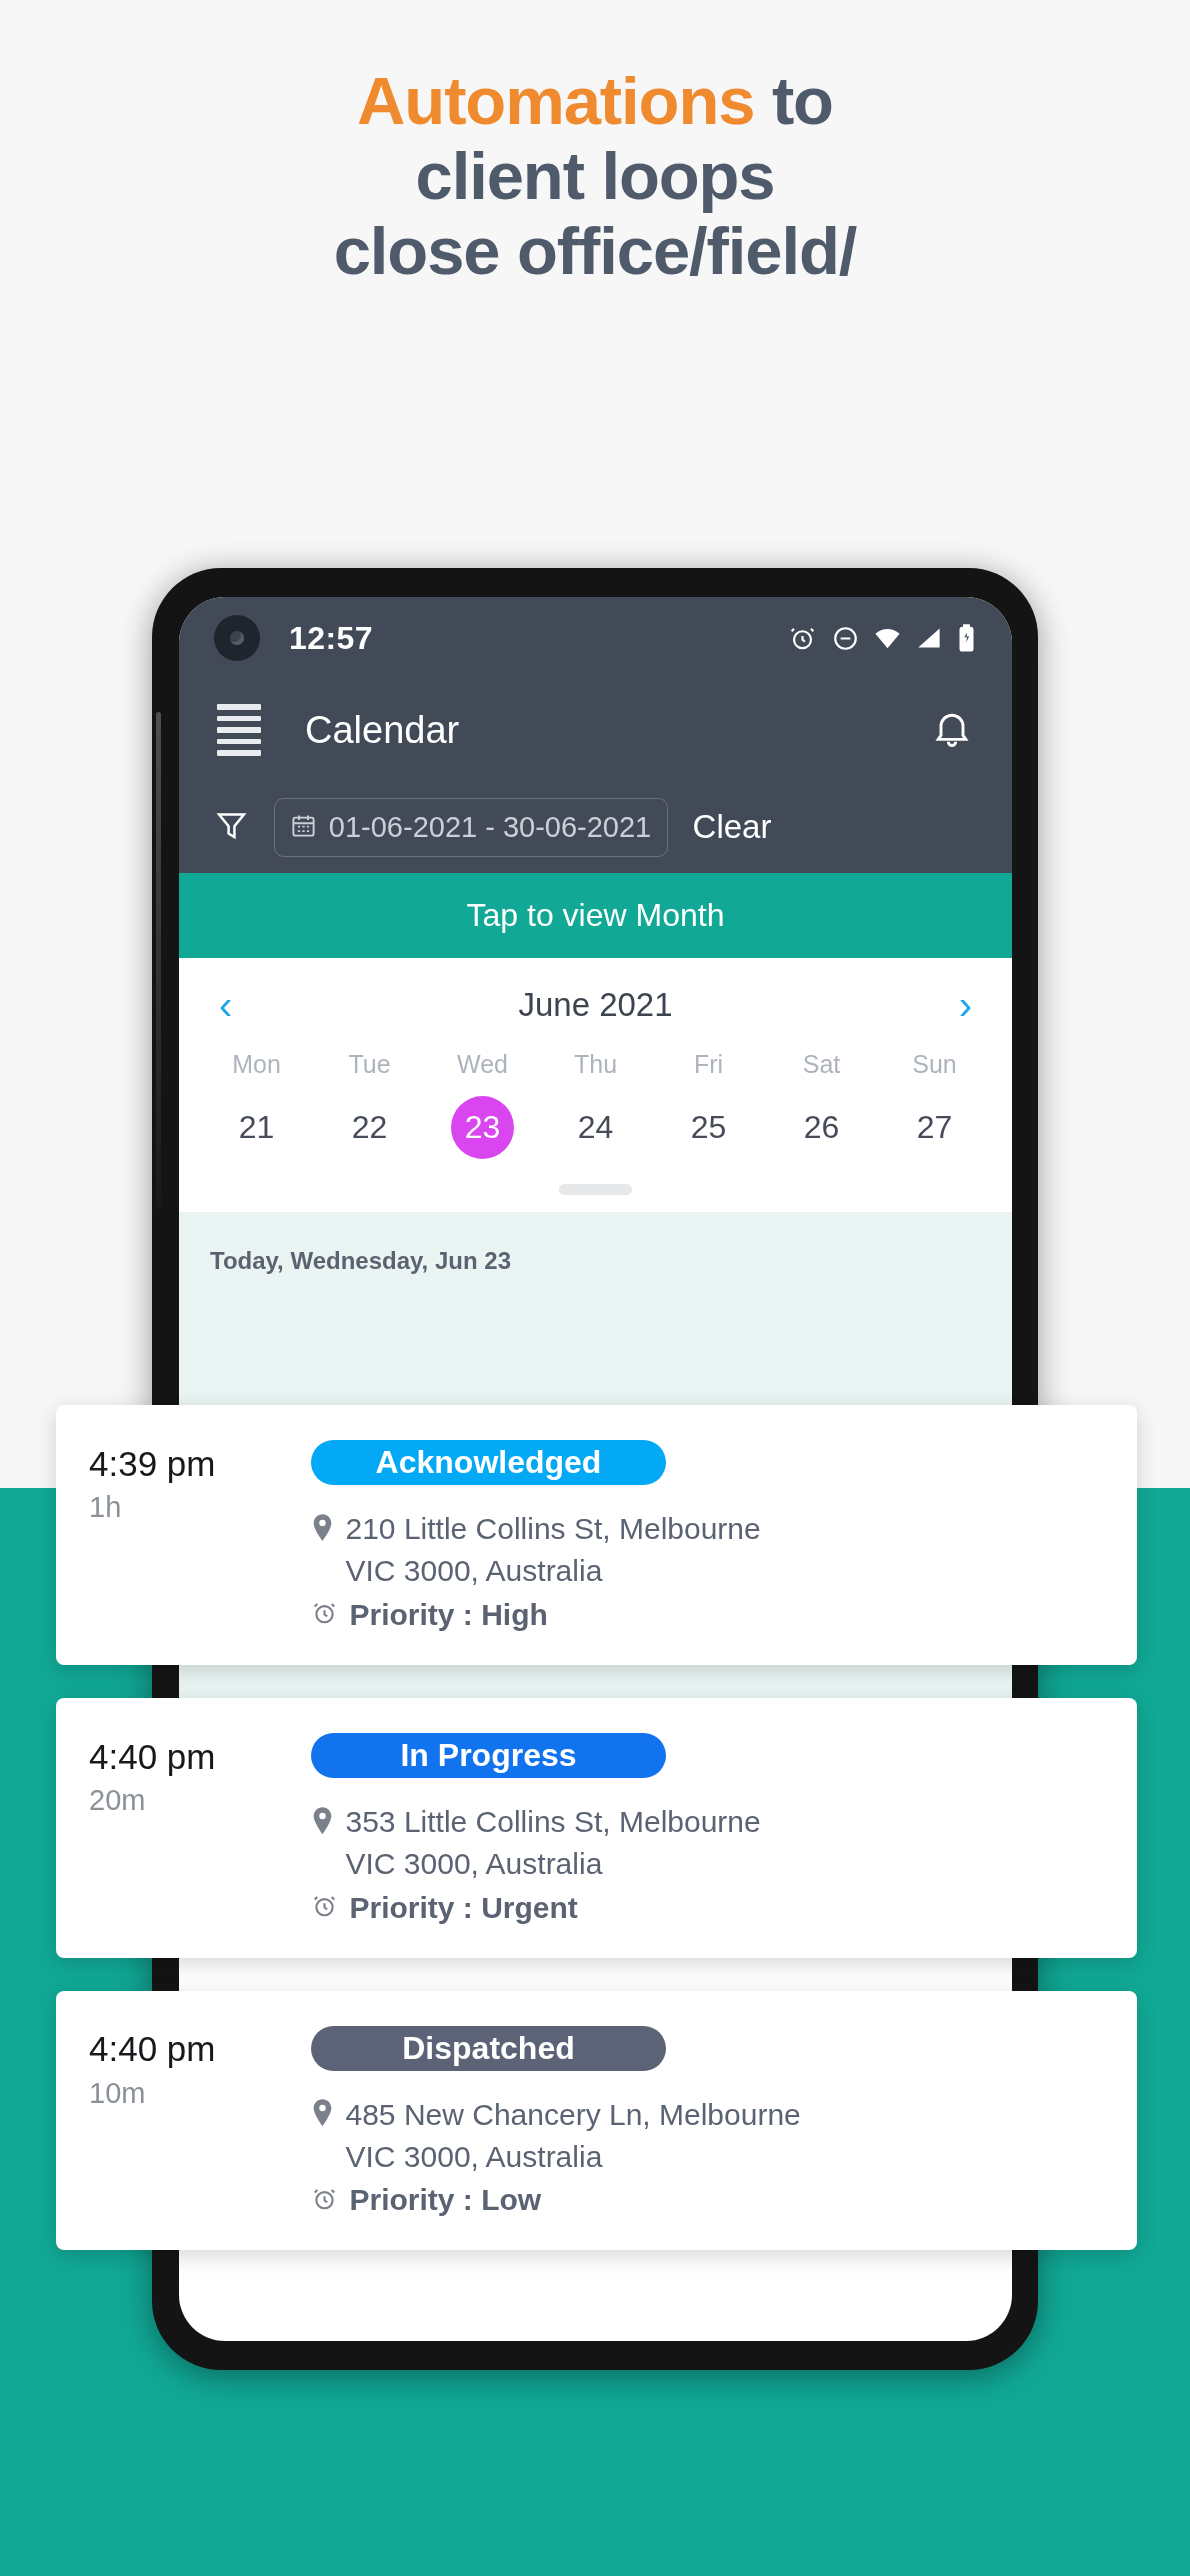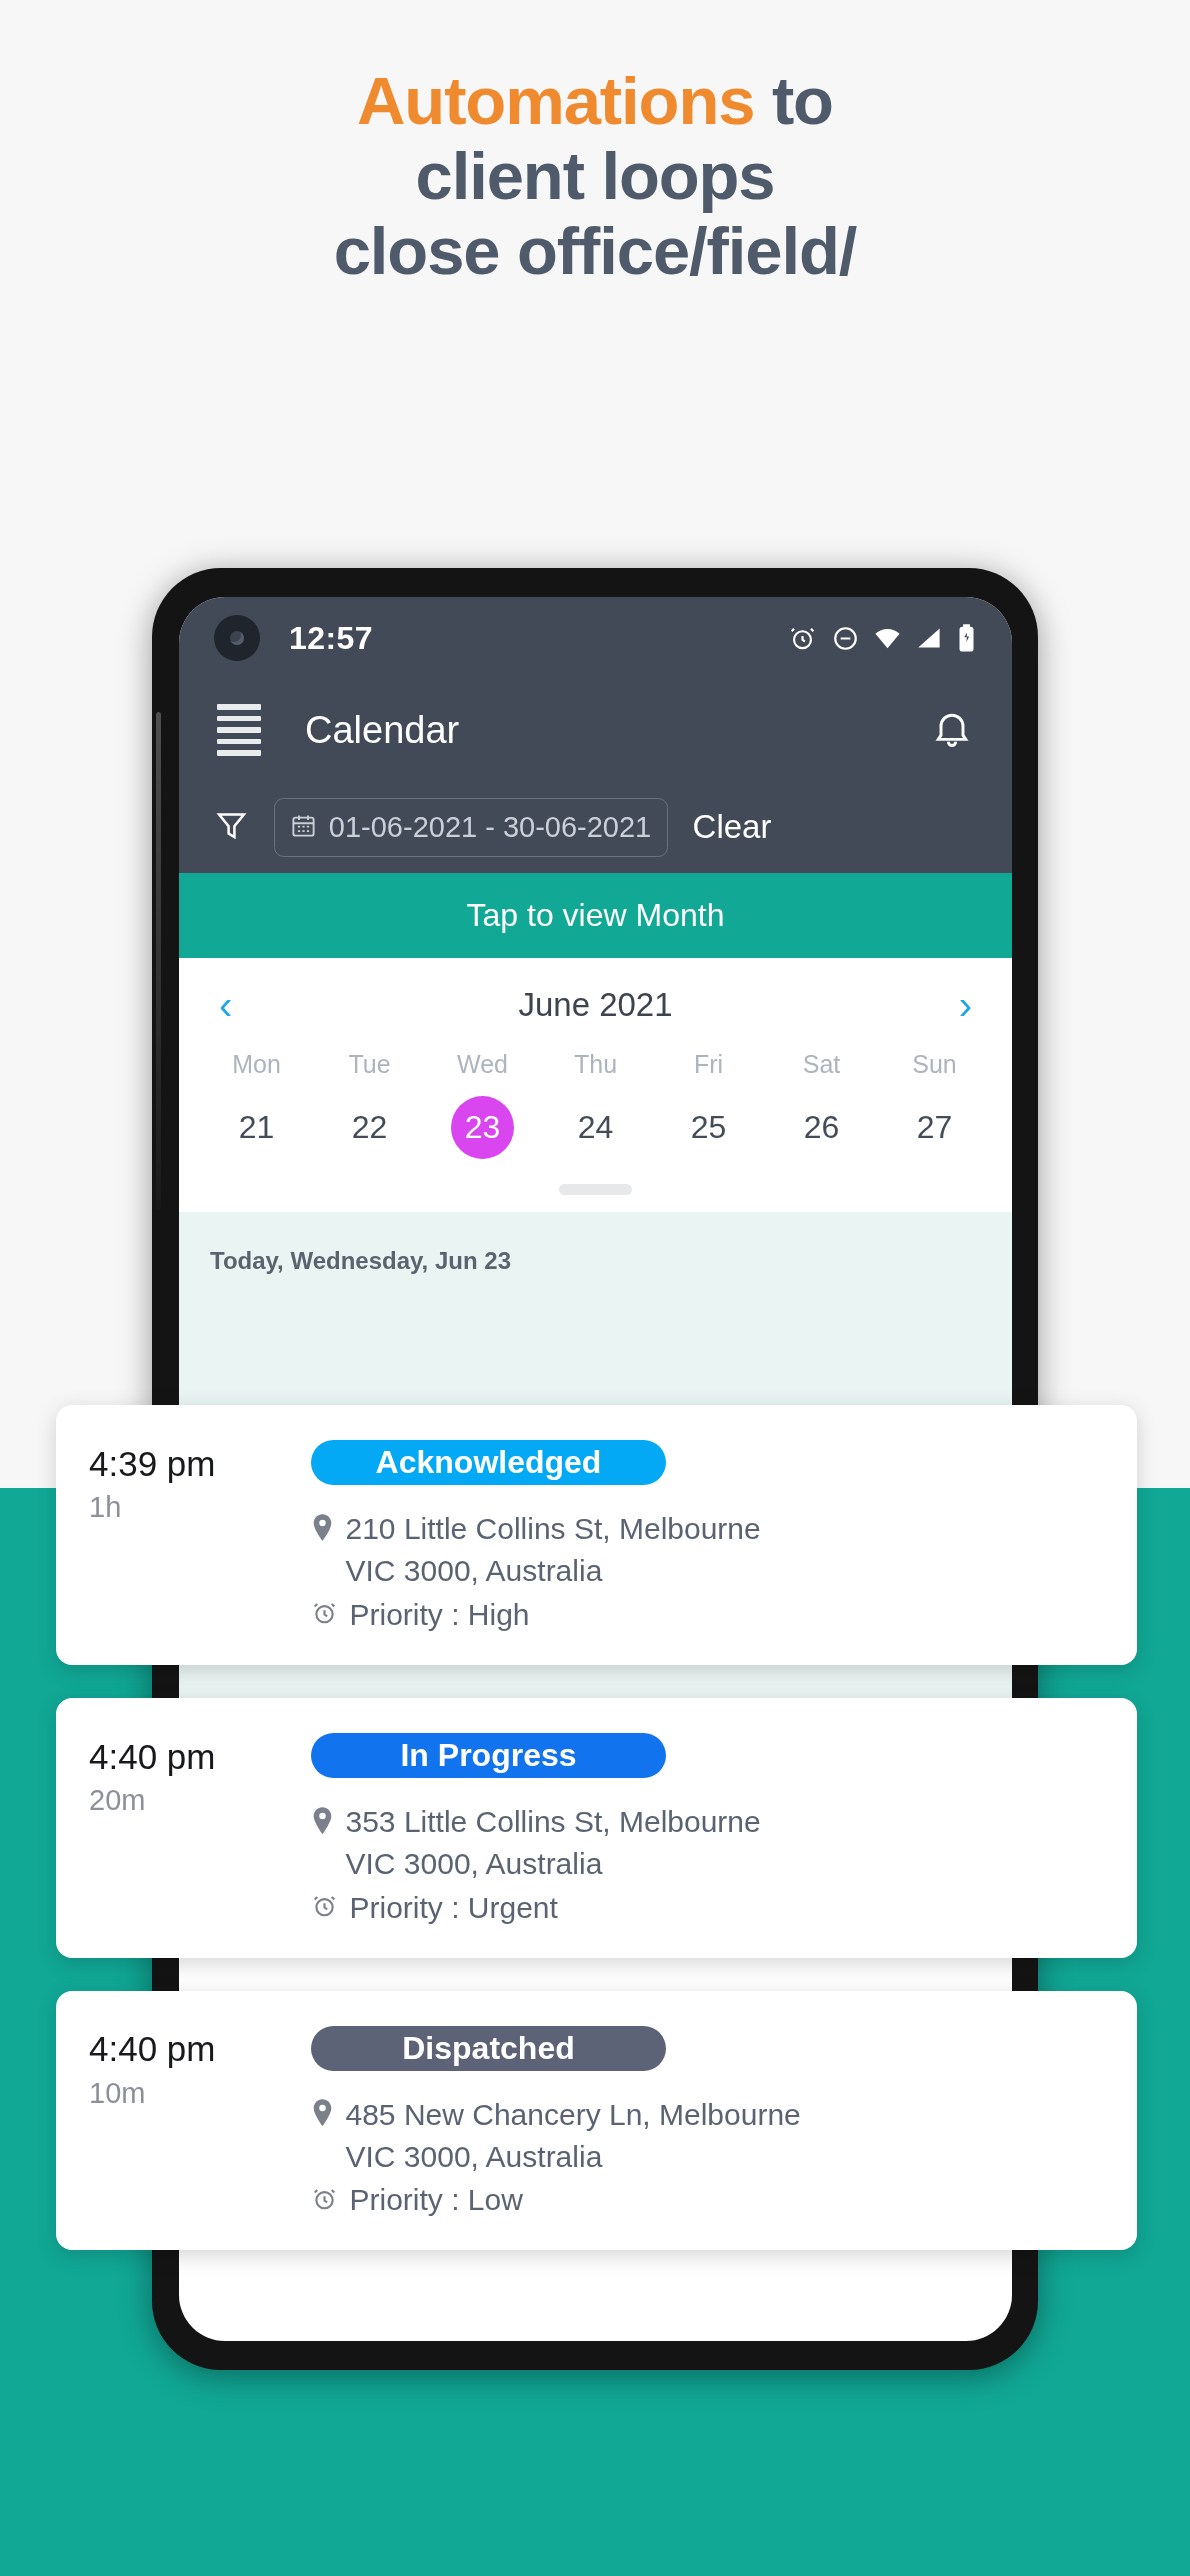--- a/index.html
+++ b/index.html
@@ -149,21 +149,21 @@
   .day-strip-text {
     font-size: 24px; color: #5c6370; font-weight: 700;
   }
   .events-bg { background: #eaf5f3; height: 537px; }
 
   
   .cards {
     position: absolute; left: 56px; top: 1405px; width: 1081px;
   }
   .card {
-    background: #ffffff; border-radius: 16px;
+    background: #ffffff; border-radius: 8px;
     box-shadow: 0 5.8px 21px rgba(0,0,0,0.16);
     display: flex; padding: 35px 36px 33px 33px;
     margin-bottom: 33px; min-height: 163px;
   }
   .card-left { width: 222px; flex: 0 0 222px; padding-top: 3.8px; }
   .card-time { font-size: 35px; color: #17191c; }
   .card-dur { font-size: 29px; color: #8b9099; margin-top: 7.7px; }
   .card-right { flex: 1 1 auto; }
   .status-pill {
     display: inline-flex; align-items: center; justify-content: center;
@@ -171,21 +171,21 @@
     color: #ffffff; font-size: 32px; font-weight: 700;
     padding: 0 27px;
   }
   .addr-row {
     display: flex; margin-top: 23px;
   }
   .addr-icon { flex: 0 0 auto; margin-right: 11.5px; padding-top: 5.8px; }
   .addr-text { font-size: 30px; color: #5b6372; line-height: 1.4; }
   .prio-row { display: flex; align-items: center; margin-top: 5.8px; }
   .prio-icon { flex: 0 0 auto; margin-right: 11.5px; }
-  .prio-text { font-size: 30px; color: #5b6372; }
+  .prio-text { font-size: 30px; color: #5b6372; font-weight: bold; }
 </style>
 </head>
 <body>
 
 <div class="hero">
   <div class="headline">
     <div>
       <span class="accent">Automations</span><span> to</span>
     </div>
     <div>client loops</div>

